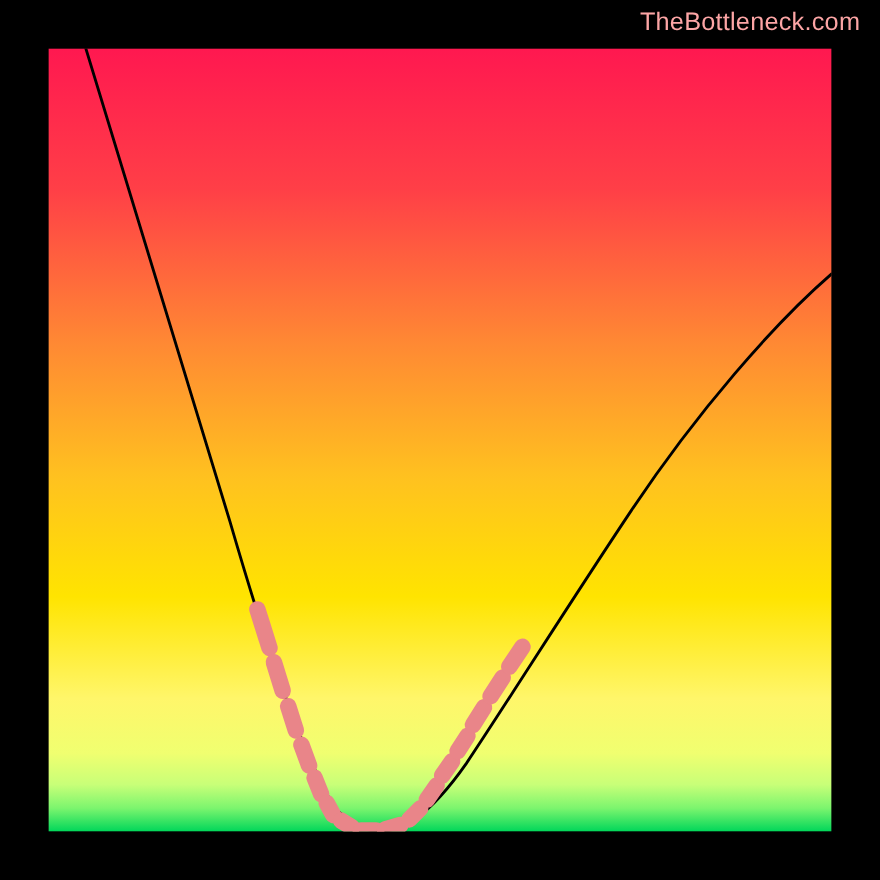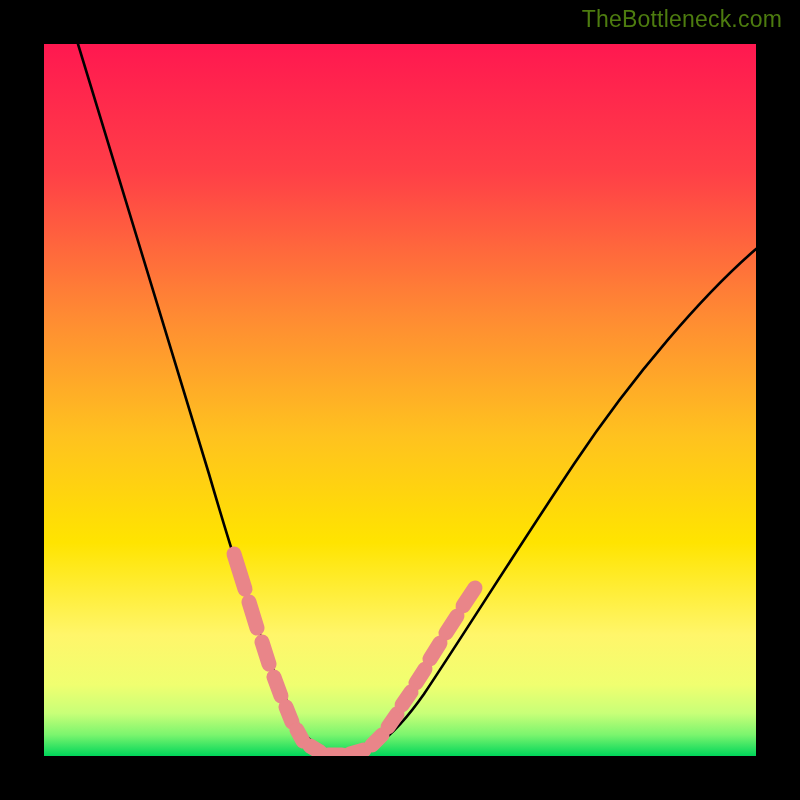--- a/index.html
+++ b/index.html
@@ -24,21 +24,21 @@
     left: 44px;
     top: 44px;
     width: 712px;
     height: 712px;
     
   }
   .watermark {
     position: absolute;
     top: 6px;
     right: 18px;
-    color: #4d7c0f;
+    color: #fca5a5;
     font-size: 23px;
     font-weight: 500;
     letter-spacing: 0.2px;
     user-select: none;
   }
 </style>
 </head>
 <body>
 
 <div class="frame">

